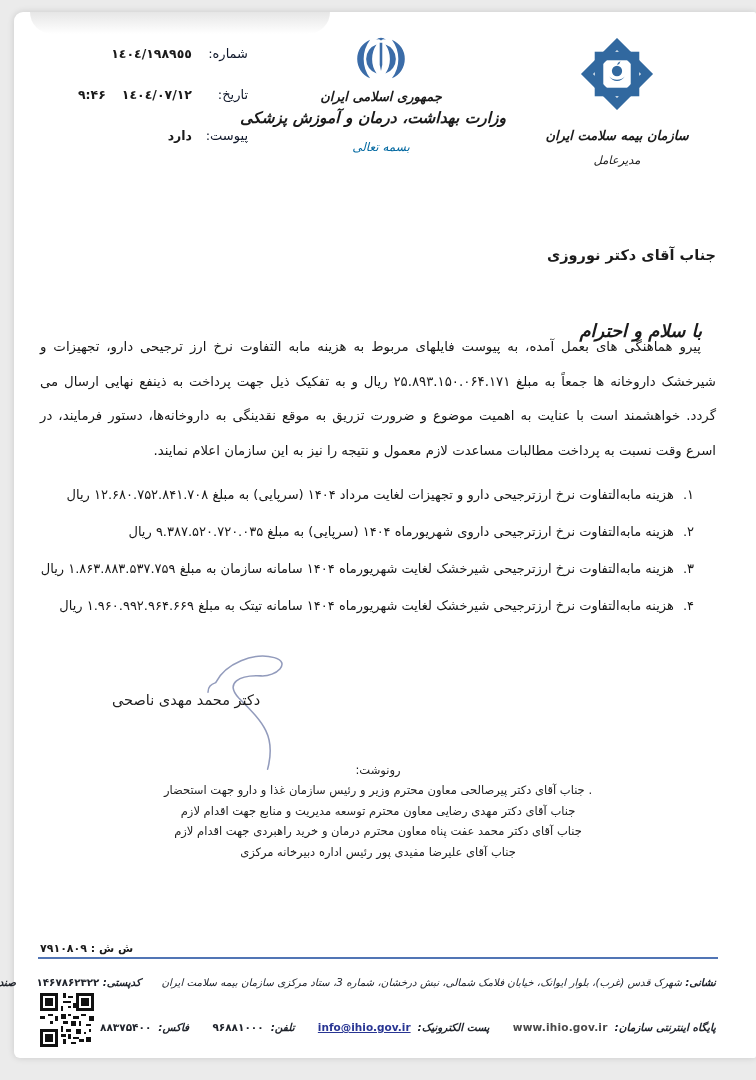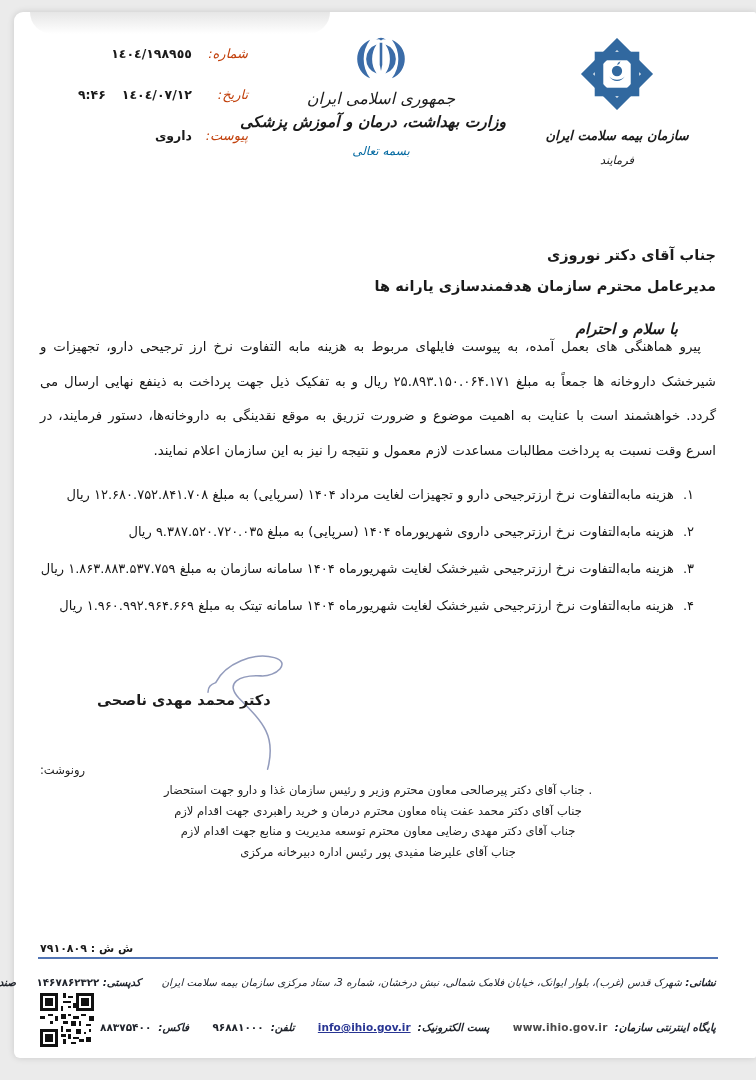--- a/index.html
+++ b/index.html
@@ -17,46 +17,46 @@
   }
   .artifact{
     position:absolute;top:12px;left:30px;width:300px;height:22px;
     background:linear-gradient(to bottom,rgba(200,200,200,.45),rgba(255,255,255,0));
     border-radius:0 0 40px 40px;
   }
   .callig{font-style:italic;}
   
   .meta{position:absolute;top:46px;left:52px;width:196px;}
   .meta-row{display:flex;align-items:baseline;margin-bottom:26px;white-space:nowrap;}
-  .meta-label{font-size:13px;font-style:italic;color:#c2410c;width:52px;flex:0 0 auto;}
+  .meta-label{font-size:13px;color:#0f172a;width:52px;flex:0 0 auto;}
   .meta-value{font-size:12.5px;font-weight:bold;letter-spacing:.4px;display:flex;gap:16px;margin-right:4px;}
   .gov{position:absolute;top:34px;left:256px;width:250px;text-align:center;}
   .gov svg{display:block;margin:0 auto;}
-  .country{font-size:16px;font-style:italic;margin-top:5px;}
+  .country{font-size:13px;font-style:italic;margin-top:5px;font-weight:bold;}
   .ministry{font-size:15.5px;font-style:italic;font-weight:bold;margin-top:5px;white-space:nowrap;}
   .bismillah{font-size:12px;font-style:italic;margin-top:13px;color:#0369a1;}
   .org{position:absolute;top:38px;right:46px;width:186px;text-align:center;}
   .org svg{display:block;margin:0 auto;}
   .org-name{font-size:13px;font-style:italic;font-weight:600;margin-top:18px;white-space:nowrap;}
   .org-role{font-size:11.5px;font-style:italic;margin-top:10px;}
   
   .recipient{position:absolute;top:240px;right:40px;left:49px;text-align:right;
     font-weight:bold;font-size:14.5px;line-height:31px;}
-  .salutation{position:absolute;top:320px;right:78px;font-size:15px;font-weight:bold;font-style:italic;}
+  .salutation{position:absolute;top:320px;right:54px;font-size:18px;font-weight:bold;font-style:italic;}
   .body-par{position:absolute;top:330px;right:40px;left:40px;margin:0;
     font-size:13.3px;line-height:34.5px;text-align:justify;text-indent:15px;color:#161616;}
   .items{position:absolute;top:476px;right:62px;left:40px;}
   .item{display:flex;gap:9px;line-height:37px;font-size:13px;color:#161616;}
   .item-num{flex:0 0 auto;}
   
   .sig-curve{position:absolute;left:128px;top:648px;}
-  .sig-name{position:absolute;left:97px;top:692px;font-weight:bold;font-size:14.5px;white-space:nowrap;}
+  .sig-name{position:absolute;left:112px;top:692px;font-weight:normal;font-size:14.5px;white-space:nowrap;}
   
   .cc{position:absolute;top:760px;right:40px;left:40px;font-size:11.5px;color:#1d1d1d;}
-  .cc-label{text-align:left;line-height:20px;}
+  .cc-label{text-align:center;line-height:20px;}
   .cc-entry{text-align:center;line-height:20.5px;}
   
   .tracking{position:absolute;top:942px;left:40px;font-size:11px;font-weight:600;letter-spacing:.3px;}
   .rule{position:absolute;top:957px;left:38px;right:38px;border:0;border-top:2px solid #5175b5;margin:0;}
   .f-row1{position:absolute;top:976px;right:40px;left:100px;text-align:right;
     font-size:10.3px;white-space:nowrap;color:#20242c;}
   .f-row1 .lbl{font-style:italic;font-weight:600;}
   .f-row1 .val{font-style:italic;}
   .f-row1 .num{font-style:normal;font-weight:bold;letter-spacing:.3px;margin-top:9px;}
   .f-gap{display:inline-block;width:14px;}
@@ -86,21 +86,21 @@
   <div class="meta-row">
     <span class="meta-label">تاریخ:</span>
     <span class="meta-value">
       <span>١٤٠٤/٠٧/١٢</span>
       <span>۹:۴۶</span>
     </span>
   </div>
   <div class="meta-row">
     <span class="meta-label">پیوست:</span>
     <span class="meta-value">
-        <span>داروی</span>
+        <span>دارد</span>
       </span>
   </div>
 </div>
 
 <div class="gov">
   <svg width="52" height="50" viewBox="0 0 62 62">
     <g fill="#3b6ca8">
       <path d="M24.5 7.5 Q31 1.5 37.5 7.5 Q34.5 5 31 8 Q27.5 5 24.5 7.5 Z"></path>
       <path d="M29.4 11 h3.2 v27 l-1.6 8 -1.6 -8 Z"></path>
       <path d="M25.5 13 A19 19 0 0 0 25.5 49 A32 32 0 0 1 25.5 13 Z"></path>
@@ -121,26 +121,25 @@
       <path d="M42 7 L77 42 L42 77 L7 42 Z" stroke-width="10"></path>
     </g>
     <circle cx="42" cy="42" r="14" fill="#ffffff"></circle>
     <g fill="#31689f">
       <circle cx="42" cy="38.5" r="6"></circle>
       <path d="M42 31.5 q0.5 -3.5 4 -4.5 q-0.5 3.5 -4 4.5 Z"></path>
       <path d="M33 45 A10.5 10.5 0 0 0 51 45 A12.5 12.5 0 0 1 33 45 Z"></path>
     </g>
   </svg>
   <div class="org-name">سازمان بیمه سلامت ایران</div>
-  <div class="org-role">فرمایند</div>
+  <div class="org-role">مدیرعامل</div>
 </div>
 
 <div class="recipient">
   <div>جناب آقای دکتر نوروزی</div>
-  <div>مدیرعامل محترم سازمان هدفمندسازی یارانه ها</div>
 </div>
 
 <div class="salutation callig">با سلام و احترام</div>
 
 <p class="body-par">پیرو هماهنگی های بعمل آمده، به پیوست فایلهای مربوط به هزینه مابه التفاوت نرخ ارز ترجیحی دارو، تجهیزات و شیرخشک داروخانه ها جمعاً به مبلغ ۲۵.۸۹۳.۱۵۰.۰۶۴.۱۷۱ ریال و به تفکیک ذیل جهت پرداخت به ذینفع نهایی ارسال می گردد. خواهشمند است با عنایت به اهمیت موضوع و ضرورت تزریق به موقع نقدینگی به داروخانه‌ها، دستور فرمایند، در اسرع وقت نسبت به پرداخت مطالبات مساعدت لازم معمول و نتیجه را نیز به این سازمان اعلام نمایند.</p>
 
 <div class="items">
   <div class="item">
     <span class="item-num">۱.</span>
     <span>هزینه مابه‌التفاوت نرخ ارزترجیحی دارو و تجهیزات لغایت مرداد ۱۴۰۴ (سرپایی) به مبلغ ۱۲.۶۸۰.۷۵۲.۸۴۱.۷۰۸ ریال</span>
@@ -160,22 +159,22 @@
 </div>
 
 <svg class="sig-curve" width="185" height="125" viewBox="0 0 190 130">
   <path d="M82 46 C82 40 85 38 90 36 C100 16 130 4 151 10 C169 15 153 30 137 29 C115 28 99 36 114 52 C140 78 153 92 144 126" stroke="#8690b5" stroke-width="1.6" fill="none" stroke-linecap="round" opacity="0.9"></path>
 </svg>
 <div class="sig-name">دکتر محمد مهدی ناصحی</div>
 
 <div class="cc">
   <div class="cc-label">رونوشت:</div>
   <div class="cc-entry">. جناب آقای دکتر پیرصالحی معاون محترم وزیر و رئیس سازمان غذا و دارو جهت استحضار</div>
+  <div class="cc-entry">جناب آقای دکتر مهدی رضایی معاون محترم توسعه مدیریت و منابع جهت اقدام لازم</div>
   <div class="cc-entry">جناب آقای دکتر محمد عفت پناه معاون محترم درمان و خرید راهبردی جهت اقدام لازم</div>
-  <div class="cc-entry">جناب آقای دکتر مهدی رضایی معاون محترم توسعه مدیریت و منابع جهت اقدام لازم</div>
   <div class="cc-entry">جناب آقای علیرضا مفیدی پور رئیس اداره دبیرخانه مرکزی</div>
 </div>
 
 <div class="tracking">
   <span>ش ش :</span>
   <span>۷۹۱۰۸۰۹</span>
 </div>
 
 <hr class="rule">
 

